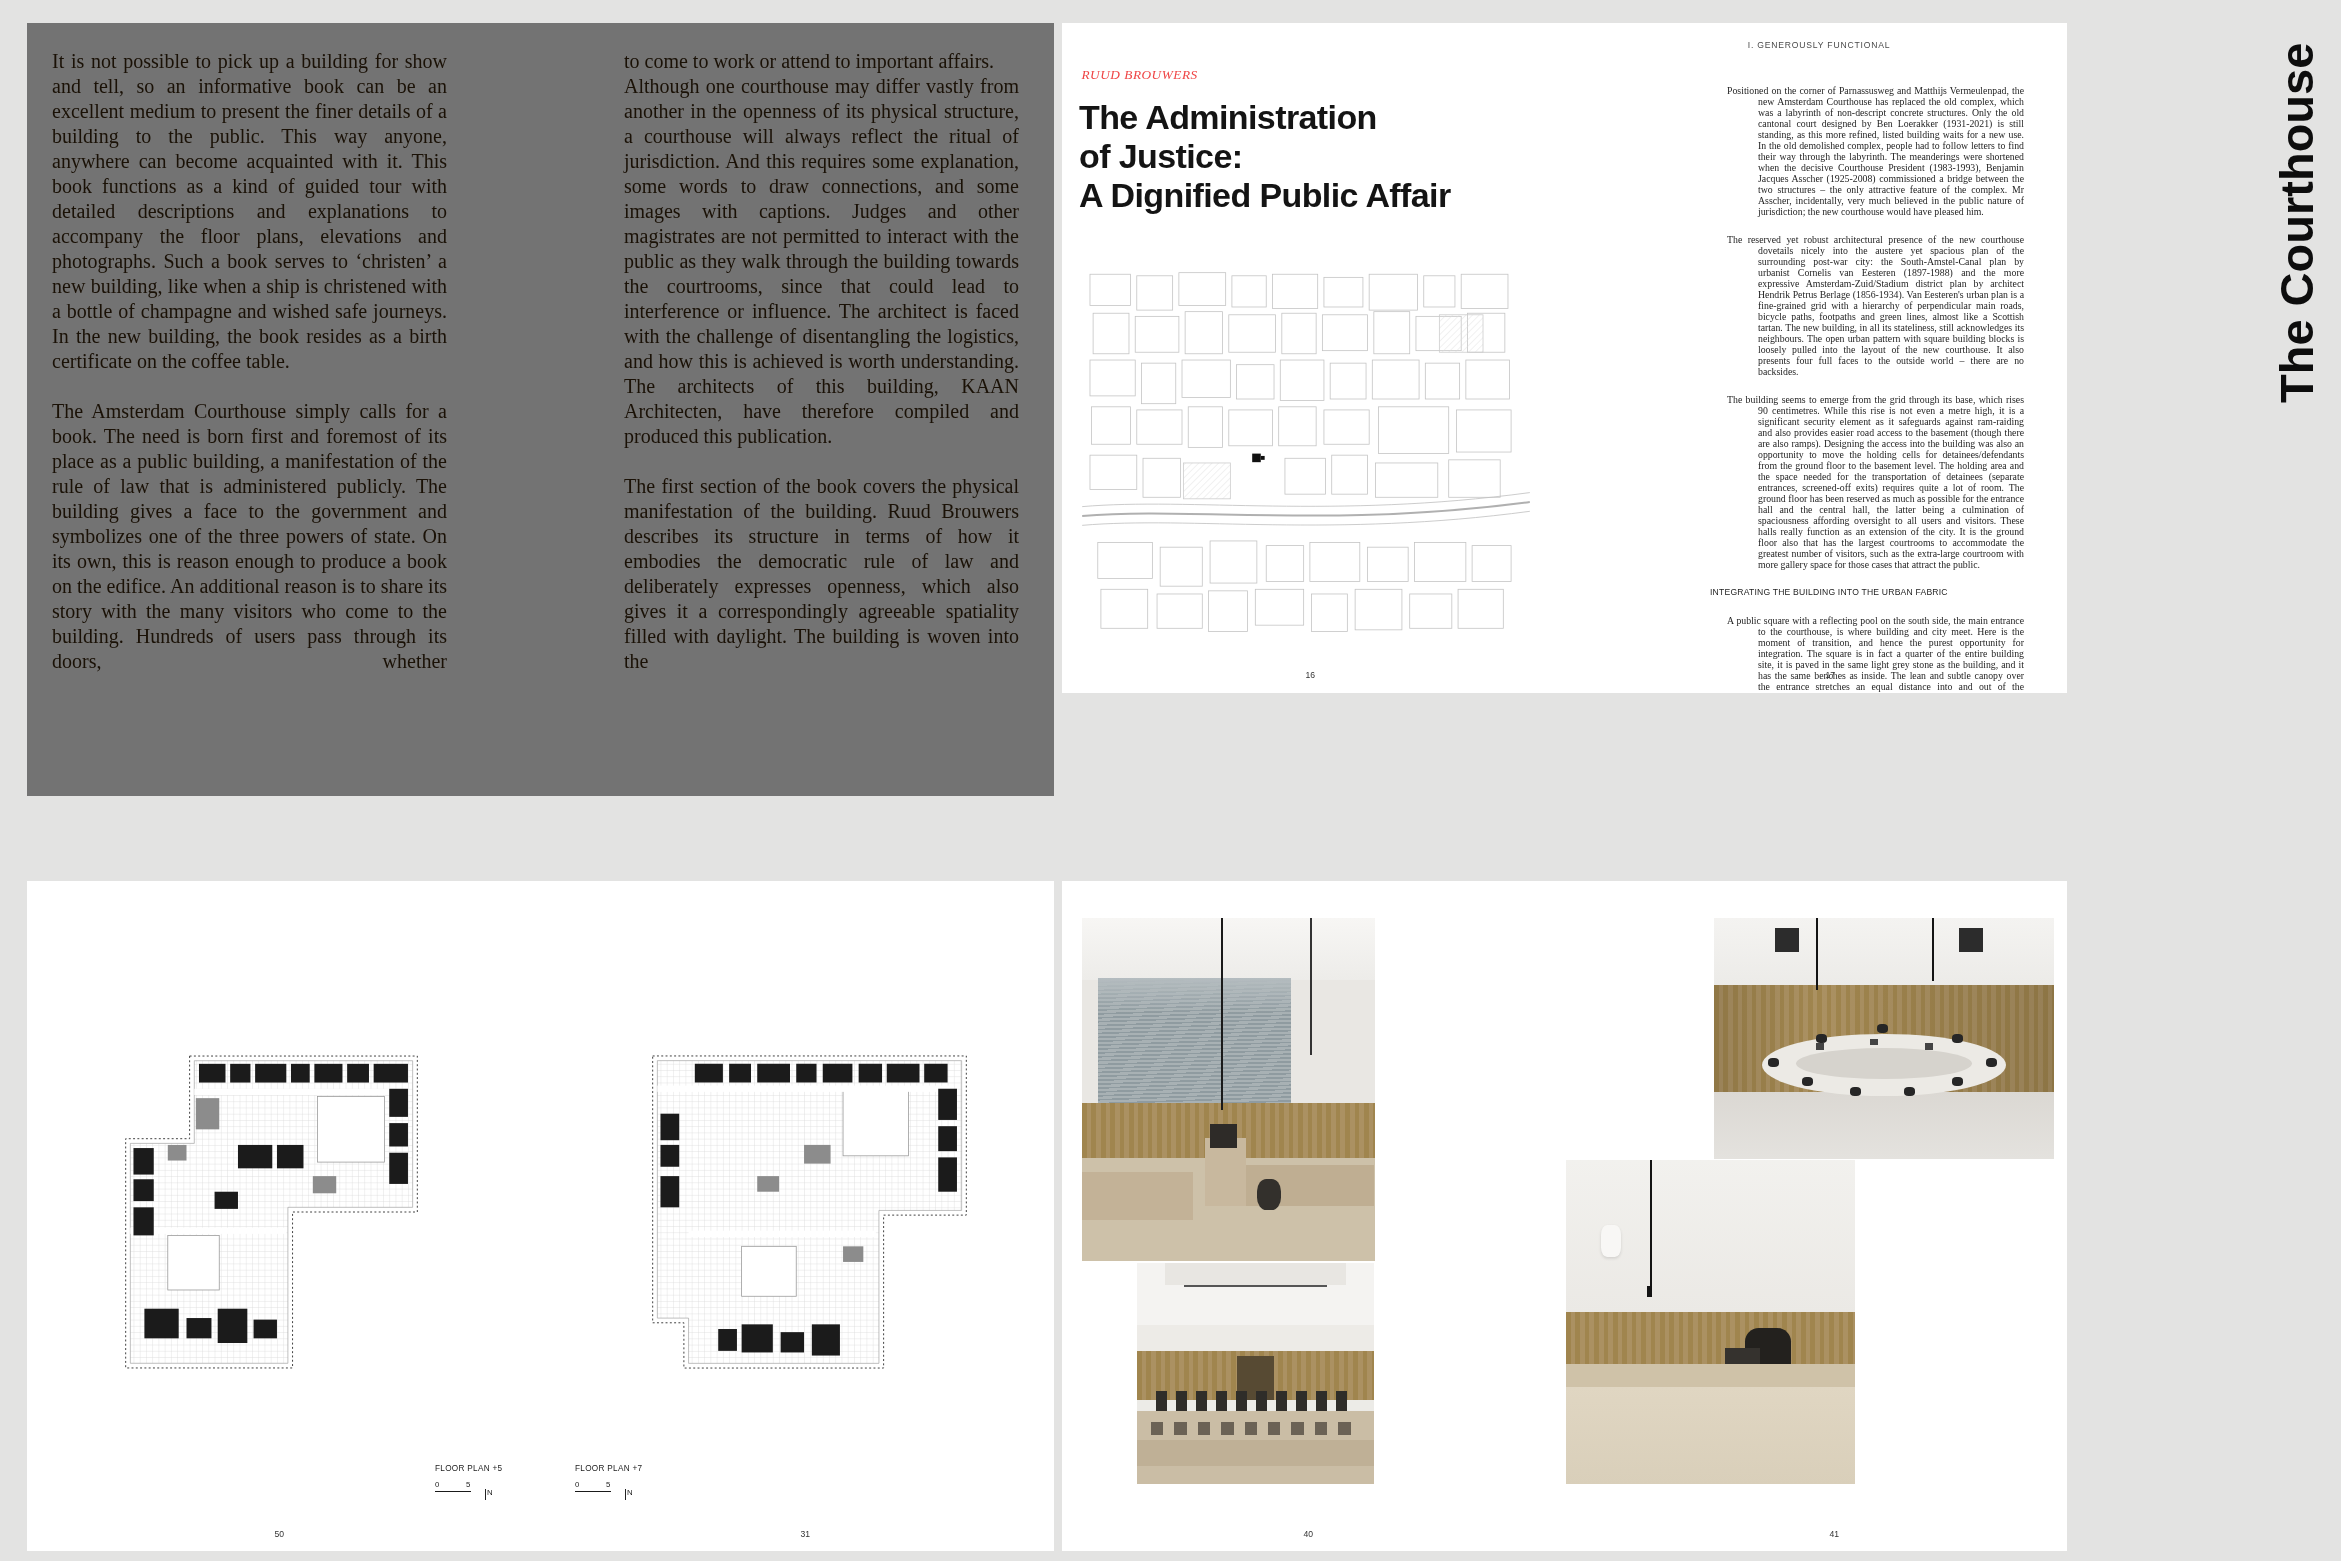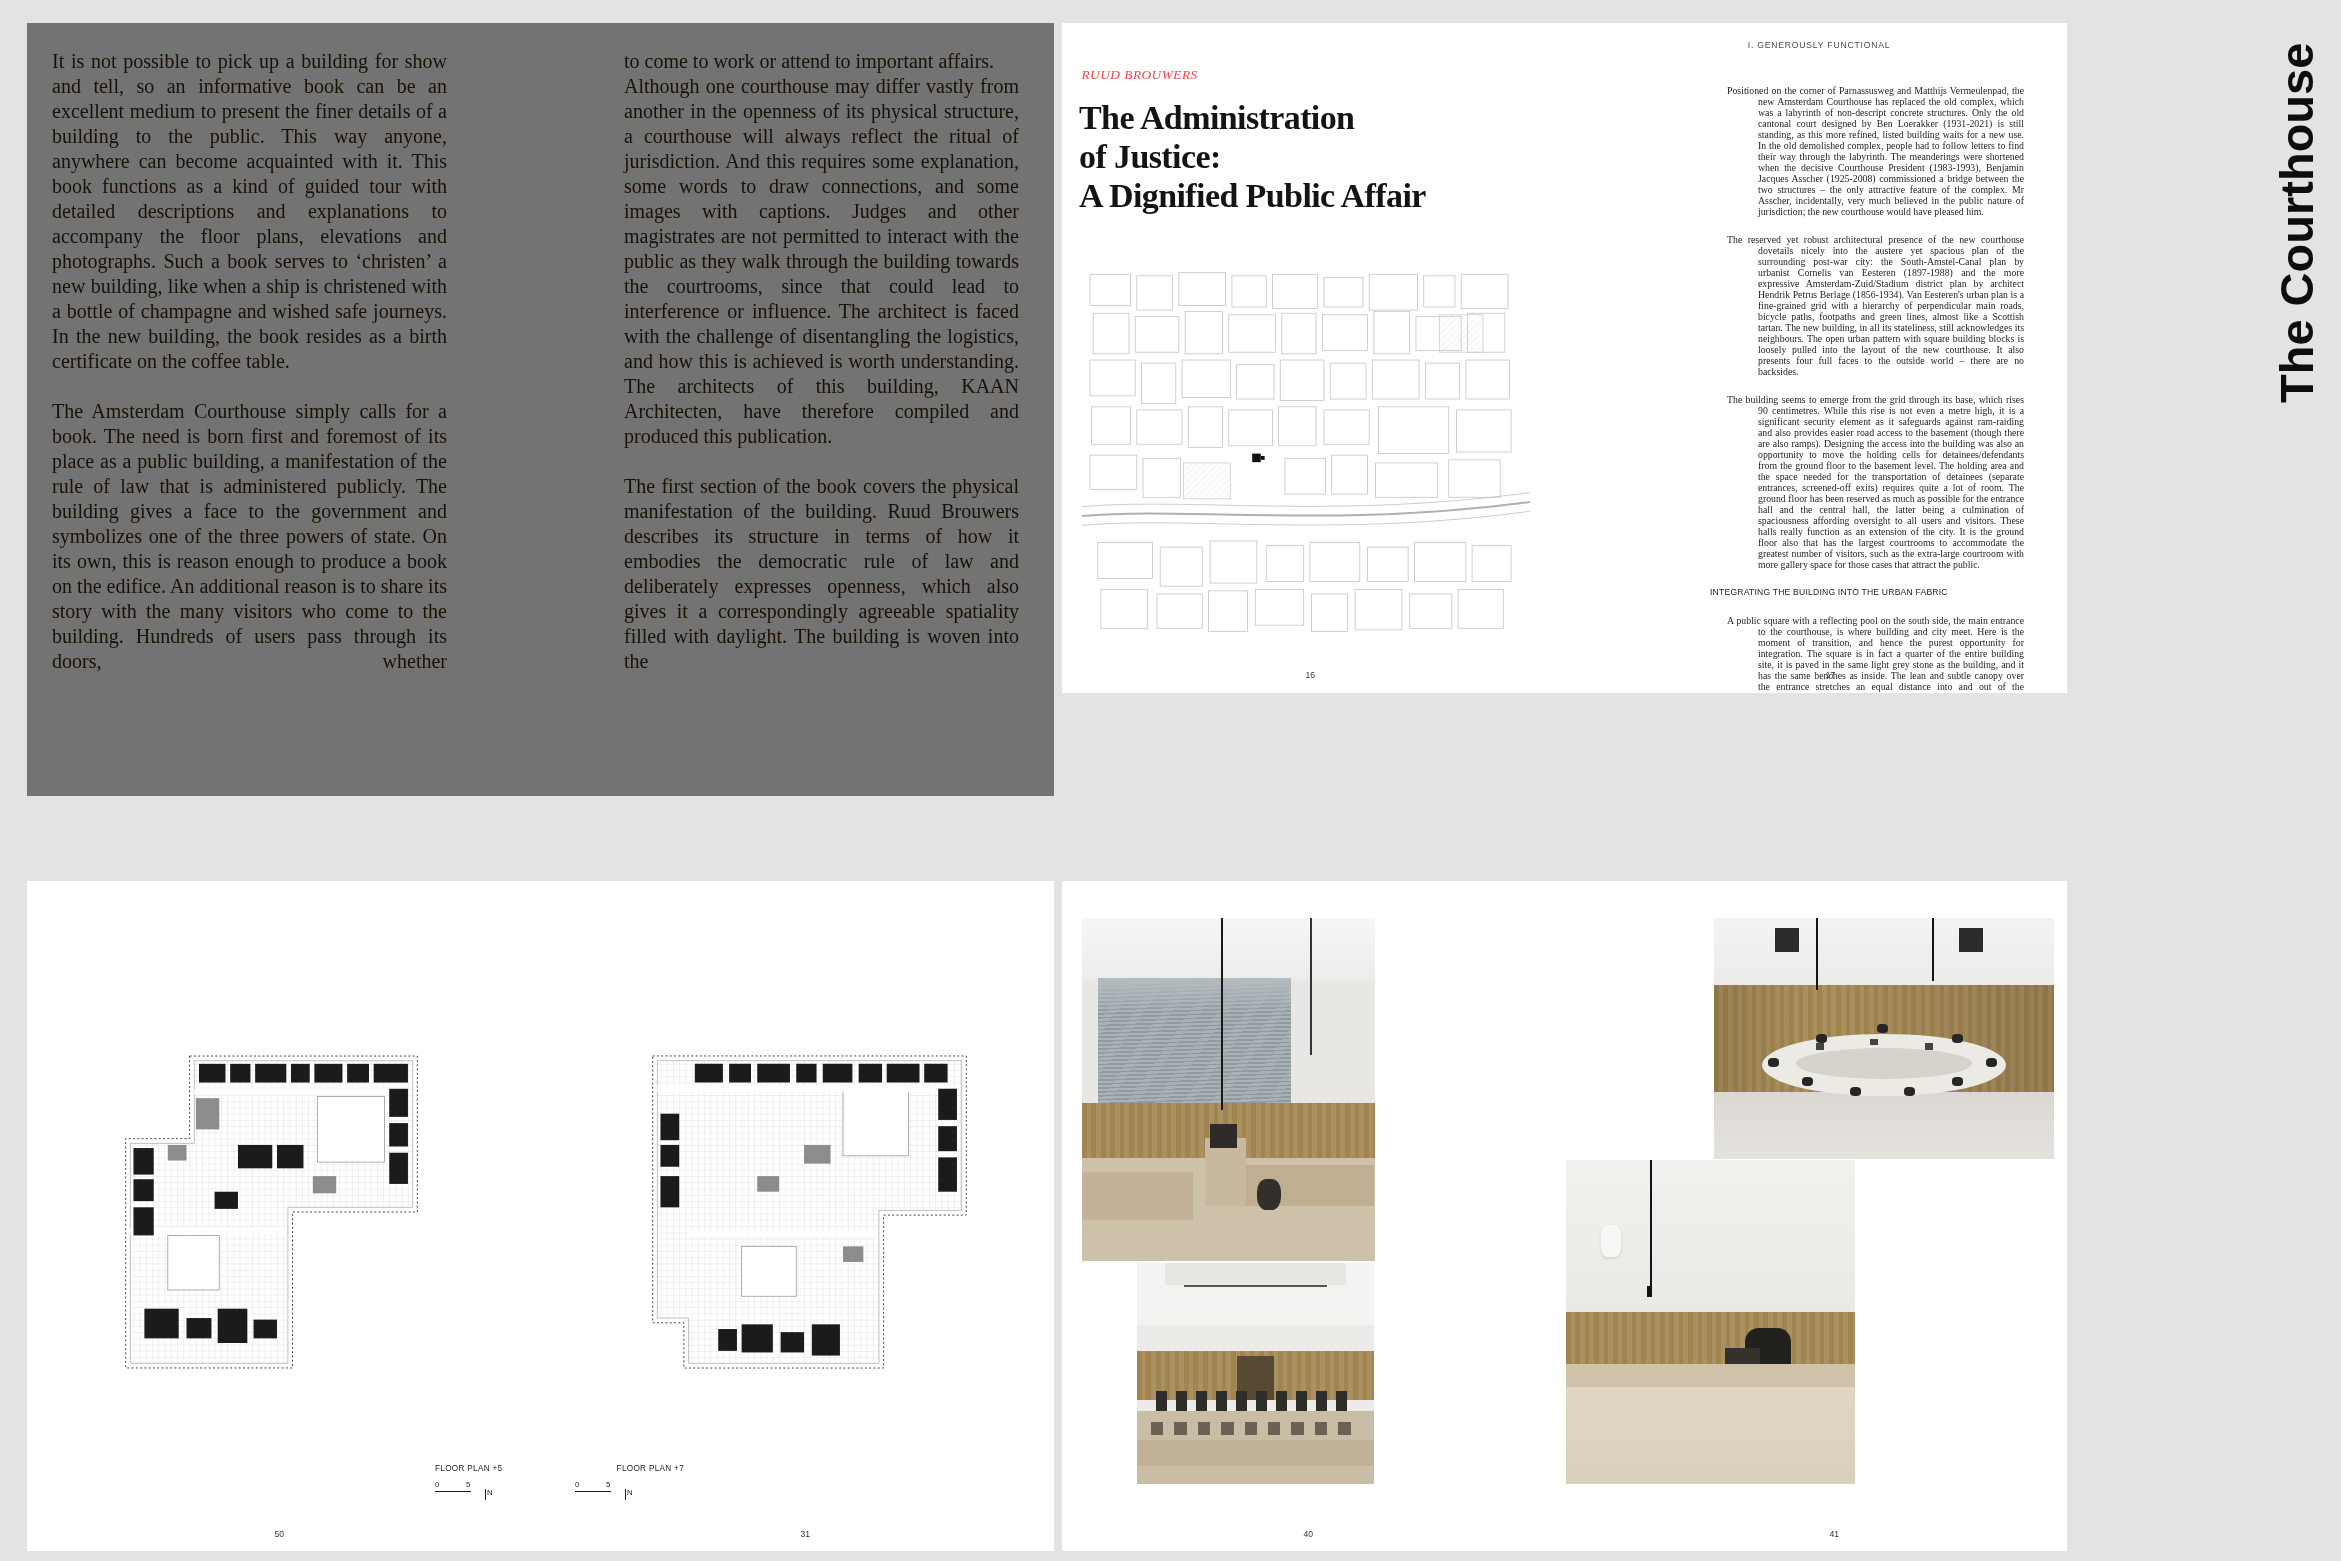--- a/index.html
+++ b/index.html
@@ -16,41 +16,41 @@
   .icol p{margin:0;}
   .gap-after{margin-bottom:25px !important;}
   .cont{text-align-last:justify;}
 
   
   #essay{left:1062px;top:22.6px;width:1005px;height:670px;}
   #running-head{position:absolute;left:640px;top:17px;width:234px;text-align:center;
         font-family:"Liberation Sans",sans-serif;font-size:8.6px;letter-spacing:0.8px;color:#4a4a4a;}
   #author{position:absolute;left:19.5px;top:44px;font-style:italic;font-size:13.3px;
         letter-spacing:0.5px;color:#ef4444;}
-  #essay-title{position:absolute;left:17px;top:75px;font-family:Liberation Serif, serif;
+  #essay-title{position:absolute;left:17px;top:75px;font-family:Liberation Sans, sans-serif;
         font-weight:bold;font-size:34px;line-height:39px;letter-spacing:-0.6px;color:#141414;}
   #essay-title span{display:block;}
   #map{position:absolute;left:19.5px;top:245px;width:448px;height:379px;background:#fff;}
   #essay-col{position:absolute;left:648px;top:45px;width:331px;font-size:9.8px;
         line-height:11px;text-align:justify;hyphens:auto;color:#1d1d1d;}
   .ep{margin:17px;padding-left:31px;text-indent:-31px;}
   #essay-subhead{margin:11px 0 0 0;font-family:"Liberation Sans",sans-serif;font-size:8.6px;
         letter-spacing:0.2px;color:#1d1d1d;font-weight:normal;}
   .pnum{position:absolute;bottom:12.5px;width:31px;text-align:right;
         font-family:"Liberation Sans",sans-serif;font-size:8.6px;color:#333;}
 
   
   #plans{left:27px;top:881px;width:1027px;height:670px;}
   .plansvg{position:absolute;top:170px;}
   #planA{left:94px;width:301px;height:322px;}
   #planB{left:621px;width:323px;height:322px;}
   .plan-label{position:absolute;top:583px;width:109px;font-family:"Liberation Sans",sans-serif;
         font-size:8.2px;letter-spacing:0.3px;color:#222;}
   #plabel1{left:408px;}
-  #plabel2{left:548px;text-align:right;}
+  #plabel2{left:548px;}
   .scalebar{position:relative;margin-top:7px;width:36px;height:11px;
         border-bottom:1.6px solid #1a1a1a;font-size:7.8px;}
   .scalebar .s0{position:absolute;left:0;top:0;}
   .scalebar .s5{position:absolute;left:31px;top:0;}
   .north{position:absolute;left:52px;top:7.8px;font-size:7.8px;}
   .north::before{content:"";position:absolute;left:-2.3px;top:0.8px;width:0.8px;height:11.7px;background:#222;}
 
   
   #photos{left:1062px;top:881px;width:1005px;height:670px;}
   .ph{position:absolute;overflow:hidden;background:#ecebe7;}

